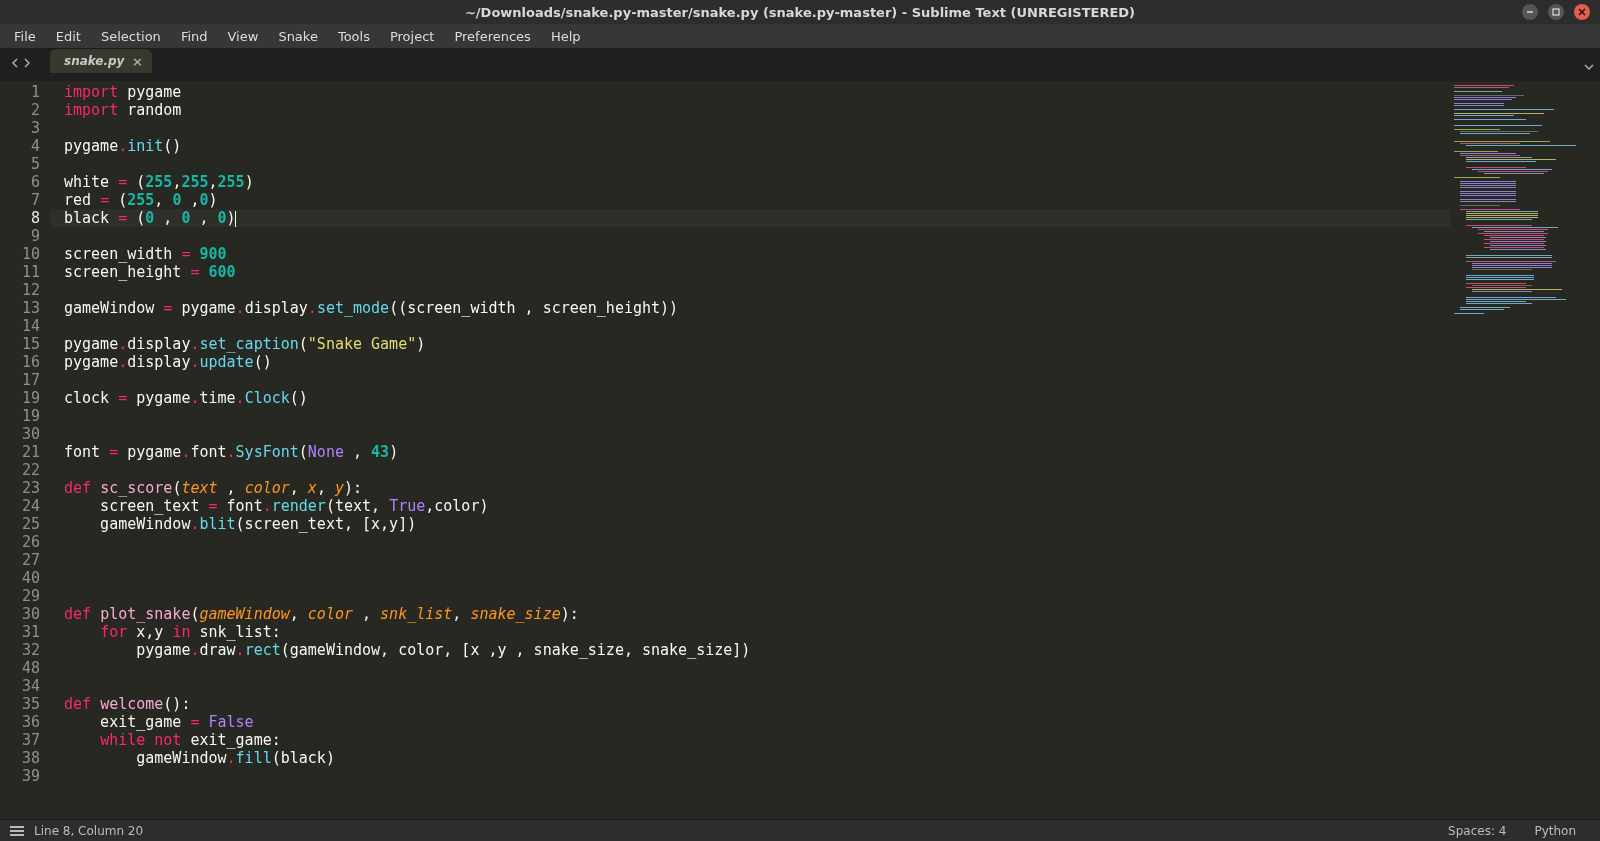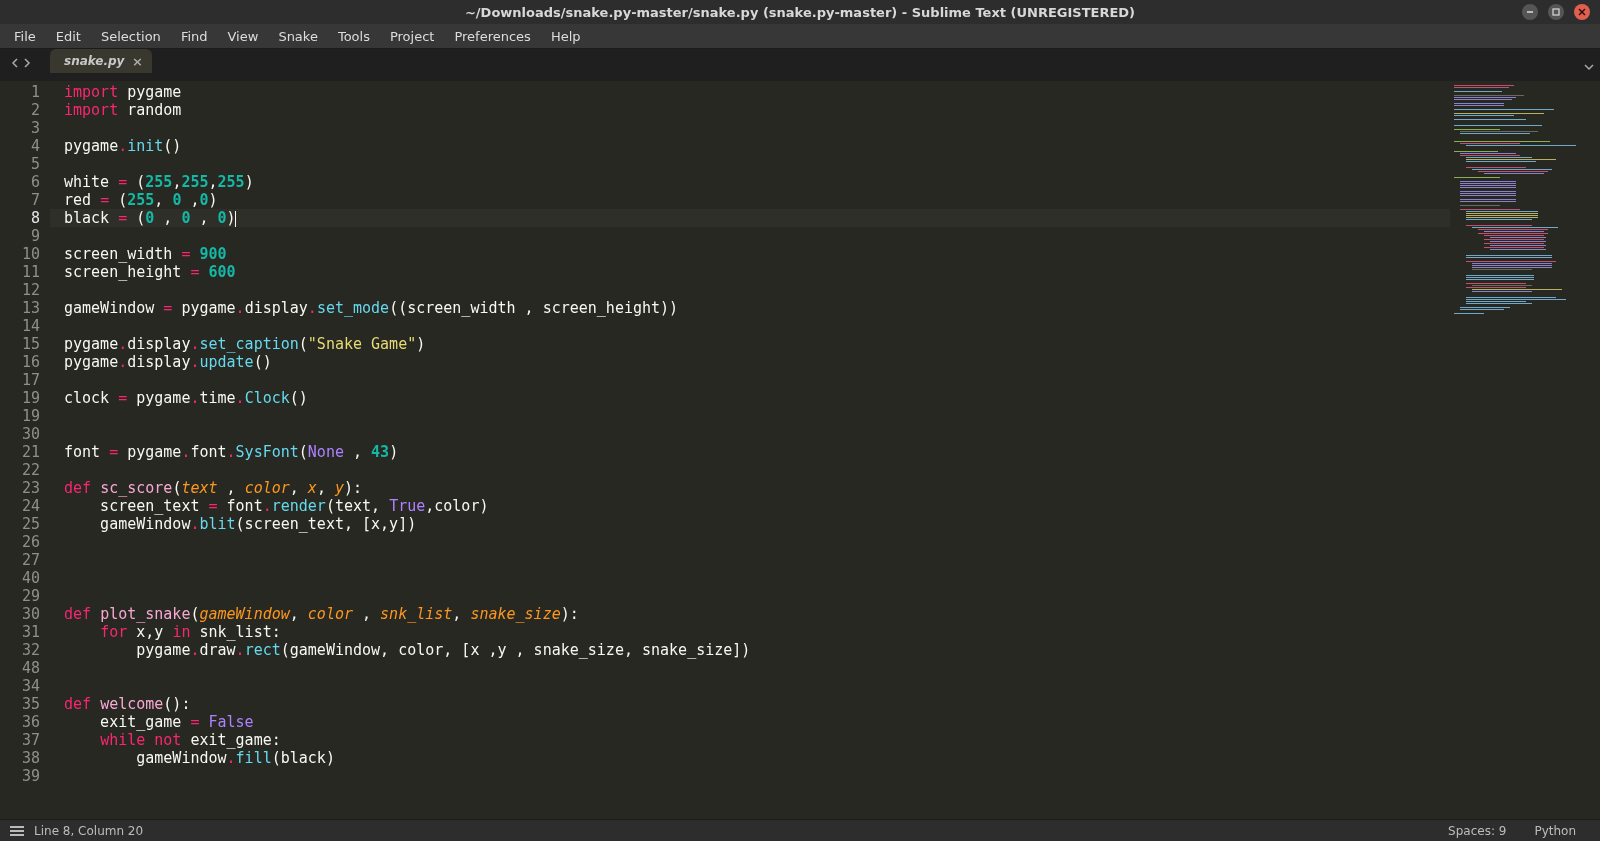--- a/index.html
+++ b/index.html
@@ -347,15 +347,15 @@
 </div>
 
 <div class="statusbar">
   <div class="hamburger">
       <span></span>
       <span></span>
       <span></span>
     </div>
   <span>Line 8, Column 20</span>
   <span class="grow"></span>
-  <span class="cell">Spaces: 9</span>
+  <span class="cell">Spaces: 4</span>
   <span class="cell">Python</span>
 </div>
 
 </body></html>

